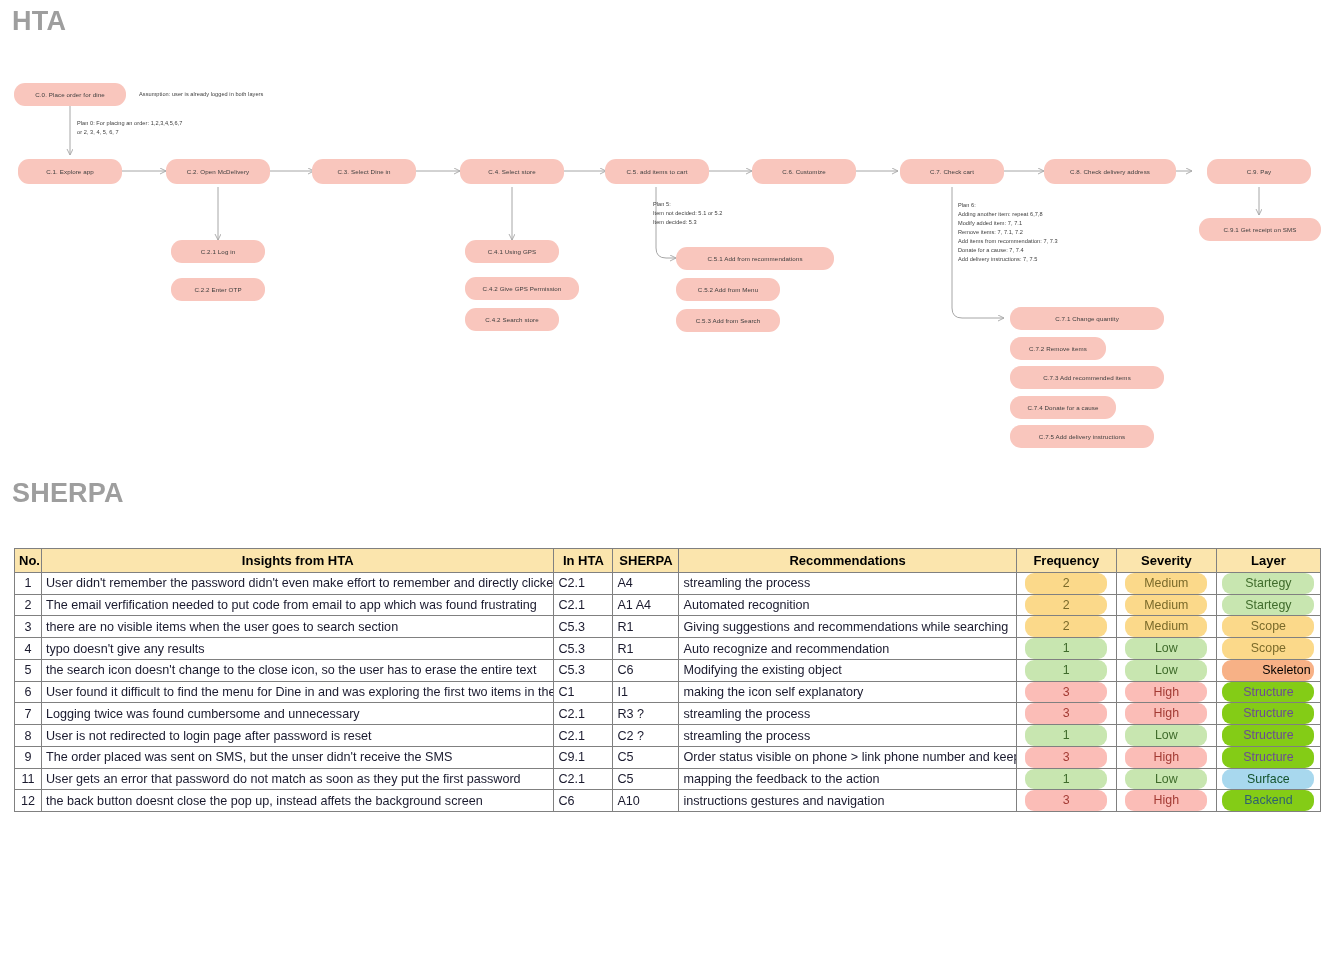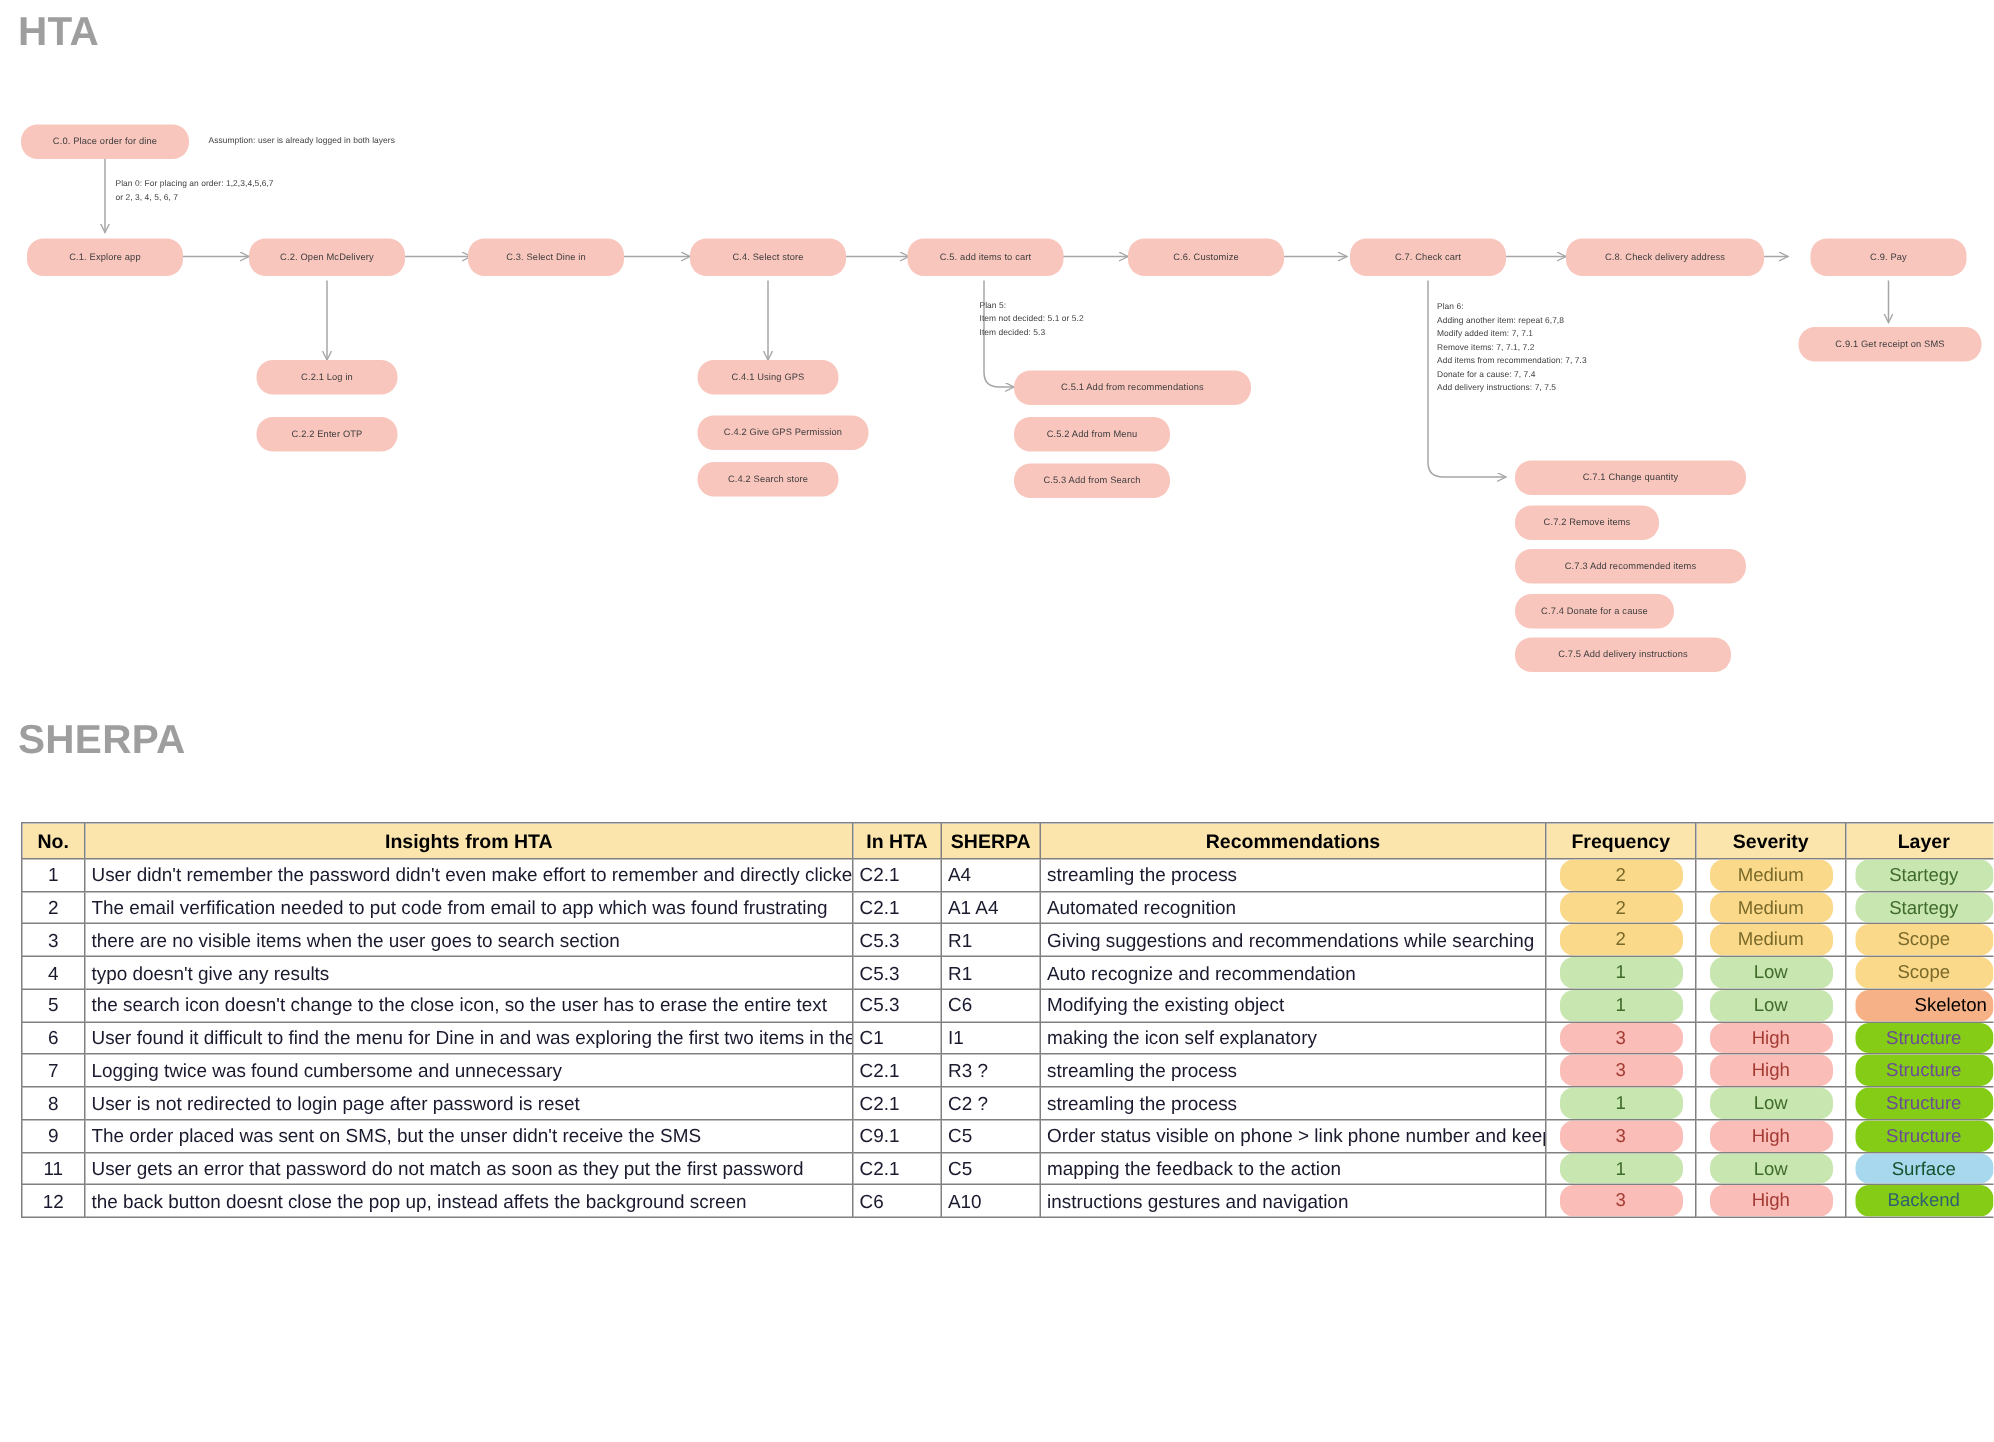--- a/index.html
+++ b/index.html
@@ -74,21 +74,21 @@
     white-space: nowrap;
   }
   #sherpa-table thead th {
     background: #fbe5ad;
     font-weight: bold;
     text-align: center;
     height: 24px;
     font-size: 13px;
     color: #000000;
   }
-  .col-no   { width: 42px;  text-align: center; font-size: 12.6px; }
+  .col-no   { width: 27px;  text-align: center; font-size: 12.6px; }
   .col-ins  { width: 512px; text-align: left; }
   .col-hta  { width: 59px;  text-align: left; }
   .col-sher { width: 66px;  text-align: left; }
   .col-rec  { width: 337px; text-align: left; }
   .col-freq { width: 100px; text-align: center; }
   .col-sev  { width: 100px; text-align: center; }
   .col-lay  { width: 104px; text-align: center; }
 
   .cell-multi { white-space: pre-line; line-height: 1.45; }
 

